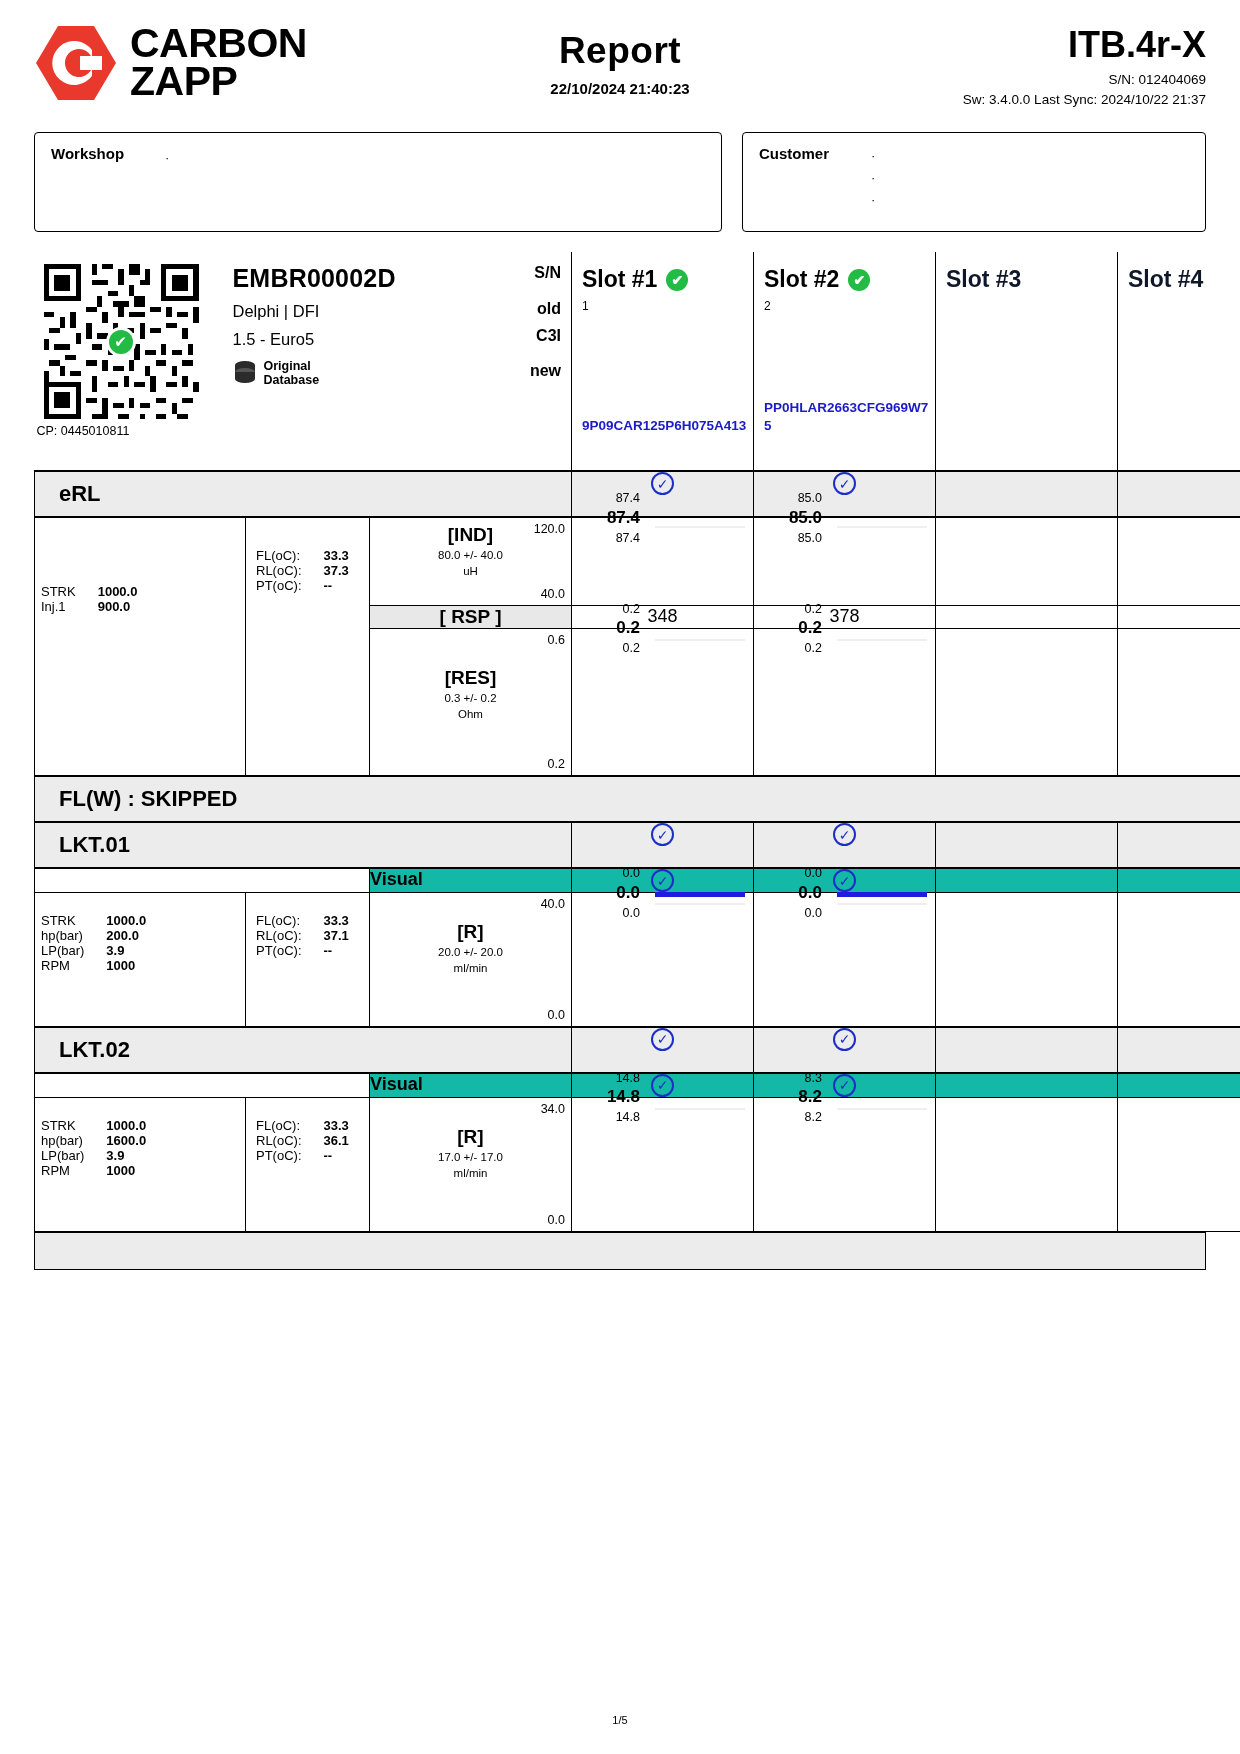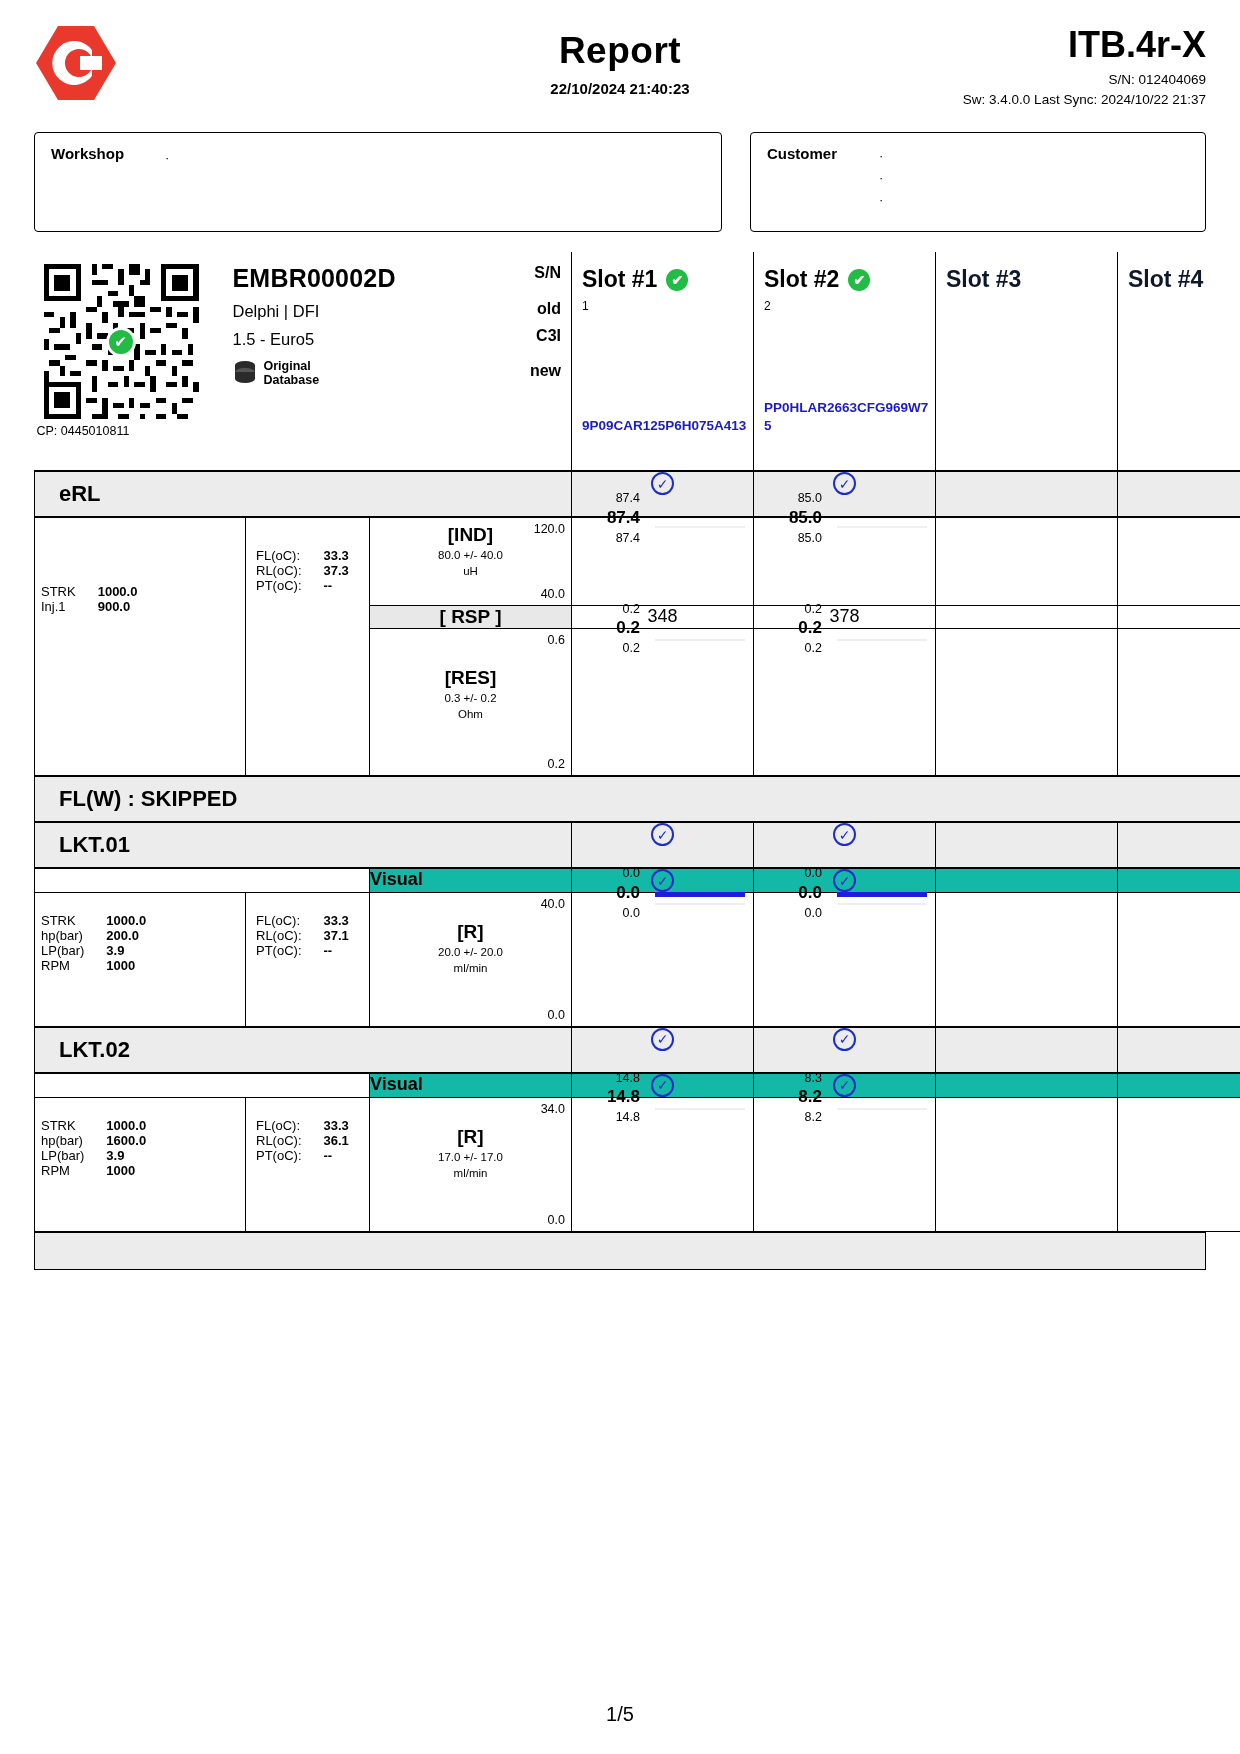--- a/index.html
+++ b/index.html
@@ -21,21 +21,21 @@
   .logo-text div { display:block; }
   .header-center { flex:1; text-align:center; }
   .report-title { font-size:37px; font-weight:bold; letter-spacing:0.5px; margin-top:6px; }
   .report-date { font-size:15px; font-weight:bold; margin-top:8px; }
   .header-right { width:360px; text-align:right; }
   .device-title { font-size:36px; font-weight:bold; }
   .device-sub { font-size:13.5px; margin-top:6px; }
   .device-sub2 { font-size:13.5px; margin-top:5px; }
 
   
-  .infoboxes { display:flex; gap:28px; margin-top:16px;align-items:flex-end; }
+  .infoboxes { display:flex; gap:20px; margin-top:16px;align-items:flex-end; }
   .infobox { border:1.5px solid #000; border-radius:4px; height:100px; position:relative; padding:12px 16px; }
   .infobox.workshop { width:688px; }
   .infobox.customer { flex:1; }
   .infobox .lbl { font-size:15px; font-weight:bold; }
   .dots { position:absolute; left:130px; top:14px; font-size:13px; line-height:22px; color:#000; }
   .dots-c { position:absolute; left:128px; top:12px; font-size:13px; line-height:22px; }
 
   
   table.main { width:100%; border-collapse:collapse; margin-top:20px; table-layout:fixed; }
   table.main td { vertical-align:top; padding:0; }
@@ -95,36 +95,40 @@
   .gdash { position:absolute; left:0; right:0; border-top:2px dashed #fff; }
   .gfaint { position:absolute; left:0; right:0; height:2px; background:#efefef; }
 
   .rsp-row td { border-top:1.5px solid #000; border-bottom:1.5px solid #000; }
   .rsp-label { background:#e8e8e8; font-size:19px; font-weight:bold; text-align:center; padding:5px 0; border-left:1.5px solid #000; border-right:1.5px solid #000; }
   .rsp-val { font-size:18px; text-align:center; padding:5px 0; border-left:1.5px solid #000; }
 
   .visual-row td { border-top:1.5px solid #000; border-bottom:1.5px solid #000; background:#14b8a6; }
   .visual-label { font-size:18px; font-weight:bold; padding:5px 0 5px 22px; border-left:1.5px solid #000; border-right:1.5px solid #000; }
   .footer-strip { border:1.5px solid #000; background:#ececec; height:38px; margin-top:0; }
-  .pagenum { position:absolute; bottom:28px; left:0; right:0; text-align:center; font-size:20px; }
+  .pagenum { position:absolute; bottom:28px; left:0; right:0; text-align:center; font-size:11px; }
   .rightedge { border-right:1.5px solid #000; }
 </style>
 </head>
 <body>
 
 <div class="page">
 
   <div class="header">
     <div class="logo-wrap">
       <div class="logo-mark">
         <svg width="84" height="78" viewBox="0 0 84 78">
           <polygon points="24,2 60,2 82,39 60,76 24,76 2,39" fill="#e8392c"></polygon>
           <path d="M58 26 A22 22 0 1 0 58 52 L58 44 A14 14 0 1 1 58 34 Z" fill="#ffffff"></path>
           <rect x="46" y="32" width="22" height="14" fill="#ffffff"></rect>
         </svg>
+      </div>
+      <div class="logo-text">
+        <div>CARBON</div>
+        <div>ZAPP</div>
       </div>
     </div>
     <div class="header-center">
       <div class="report-title">Report</div>
       <div class="report-date">22/10/2024 21:40:23</div>
     </div>
     <div class="header-right">
       <div class="device-title">ITB.4r-X</div>
       <div class="device-sub">S/N: 012404069</div>
       <div class="device-sub2">Sw: 3.4.0.0 Last Sync: 2024/10/22 21:37</div>

